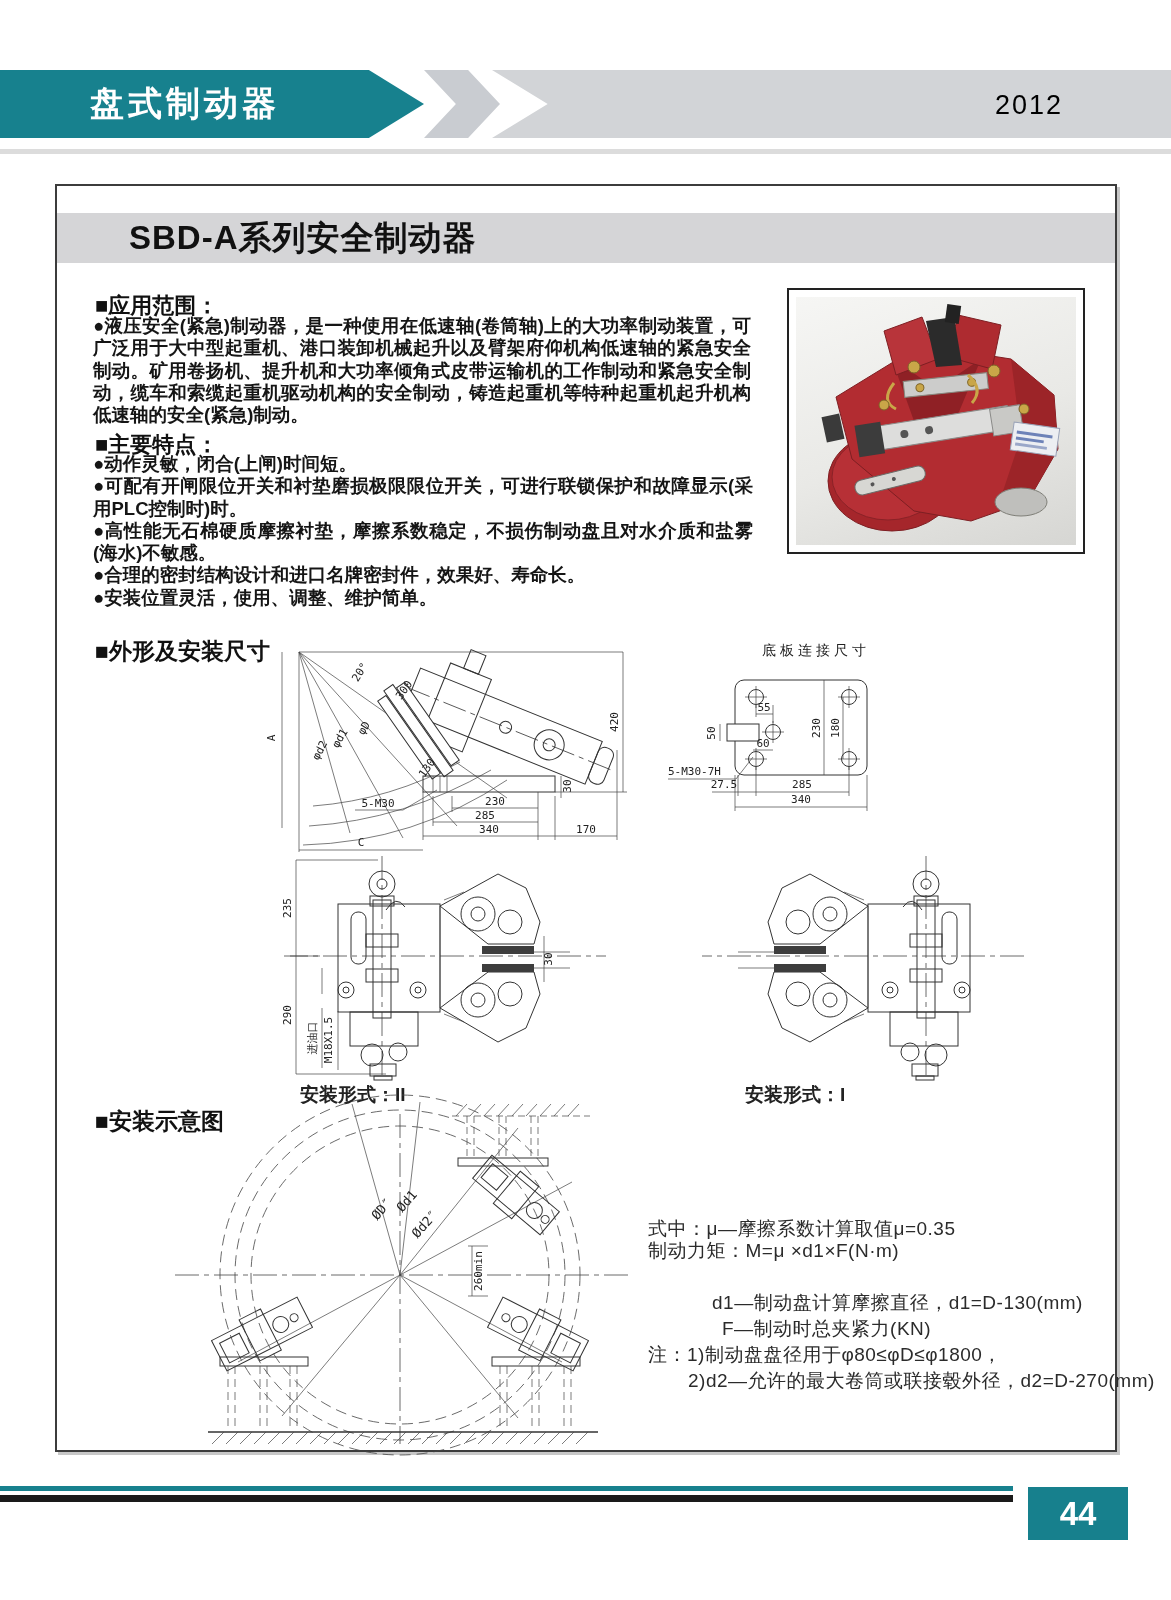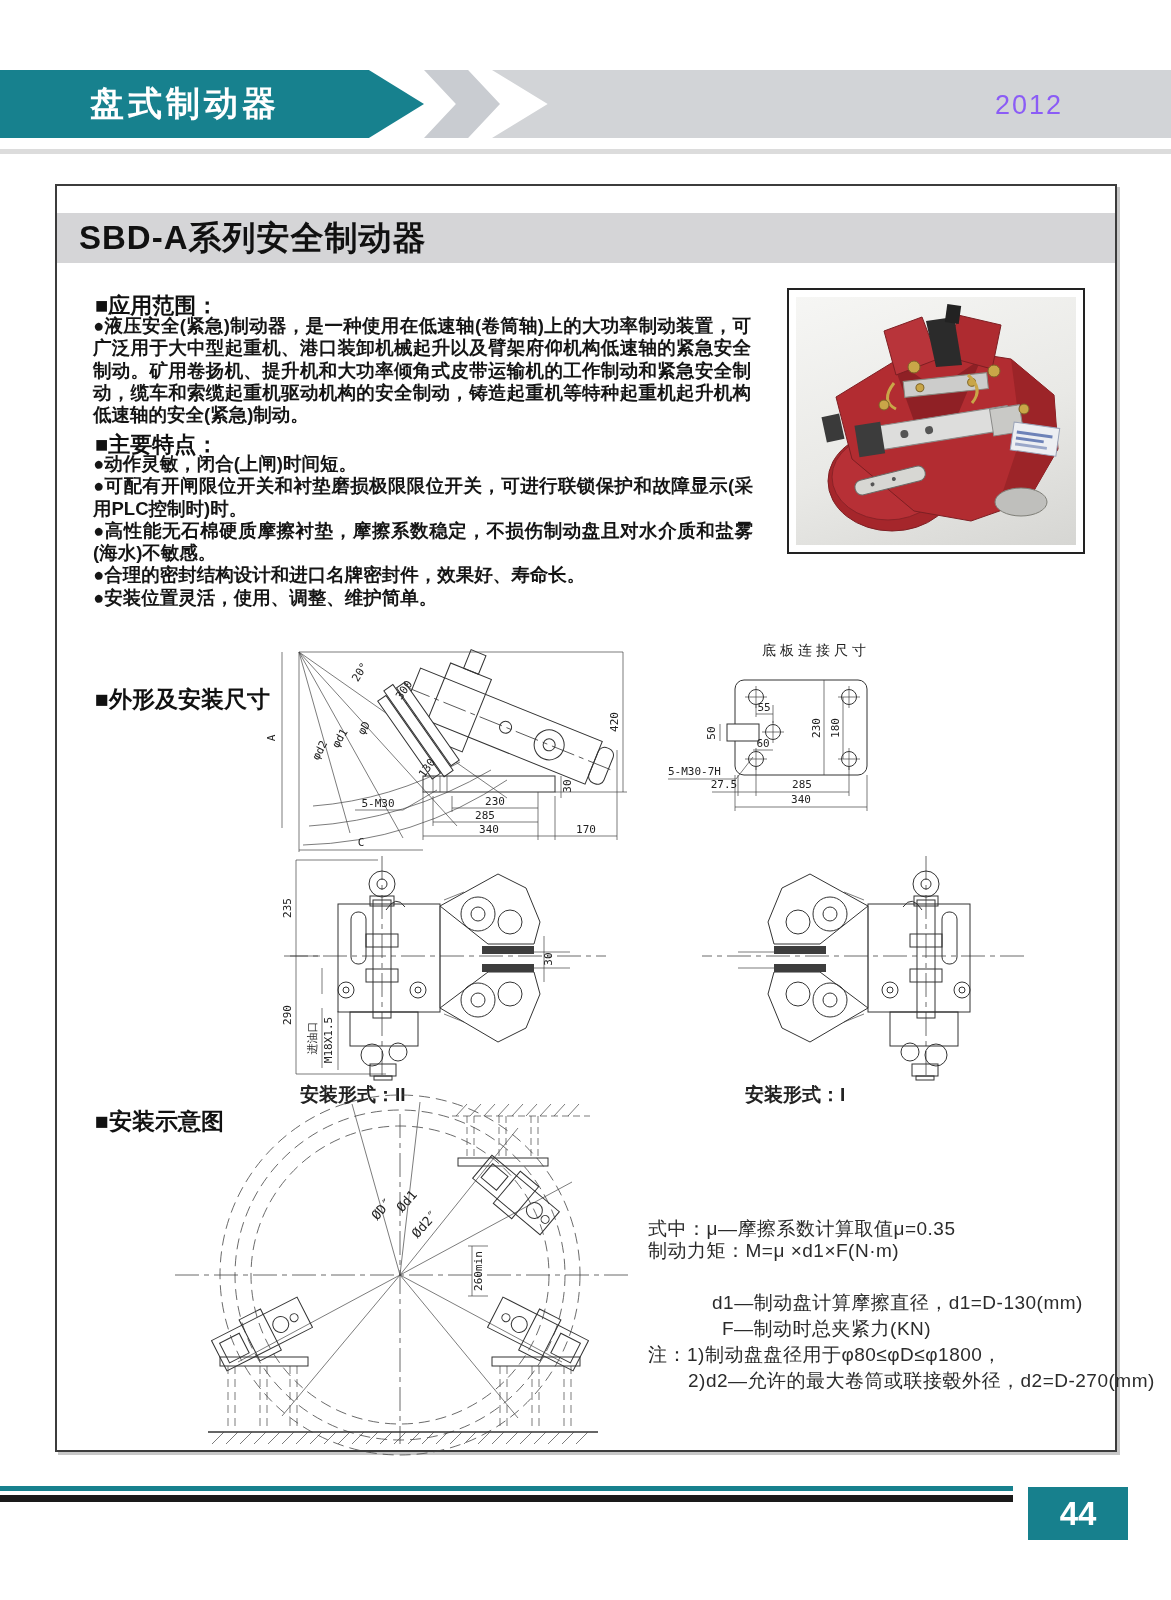--- a/index.html
+++ b/index.html
@@ -7,27 +7,27 @@
         font-family:"Liberation Sans",sans-serif;color:#1a1a1a;}
   .abs{position:absolute;}
   
   .banner-teal{left:0;top:70px;width:424px;height:68px;background:#17818e;
     clip-path:polygon(0 0,87% 0,100% 50%,87% 100%,0 100%);display:flex;align-items:center;}
   .banner-title{color:#fff;font-size:34px;font-weight:bold;letter-spacing:4px;padding-left:90px;}
   .chev{left:424px;top:70px;width:76px;height:68px;background:#c9ccd1;
     clip-path:polygon(0 0,58% 0,100% 50%,58% 100%,0 100%,42% 50%);}
   .banner-bar{left:492px;top:70px;width:679px;height:68px;background:#d2d4d7;
     clip-path:polygon(0 0,100% 0,100% 100%,0 100%,8.2% 50%);}
-  .year{left:995px;top:90px;font-size:27px;color:#8b5cf6;letter-spacing:2px;font-weight:500;}
+  .year{left:995px;top:90px;font-size:27px;color:#000000;letter-spacing:2px;font-weight:500;}
   .header-rule{left:0;top:149px;width:1171px;height:5px;background:#dcdcdc;}
   
   .main-box{left:55px;top:184px;width:1058px;height:1264px;border:2px solid #3c3c3c;
     background:#fff;box-shadow:3px 3px 0 rgba(0,0,0,0.22);}
   .title-bar{left:57px;top:213px;width:1058px;height:50px;background:#d5d5d7;display:flex;align-items:center;}
-  .page-title{font-size:33px;font-weight:bold;letter-spacing:1px;padding-left:22px;color:#111;}
+  .page-title{font-size:33px;font-weight:bold;letter-spacing:1px;padding-left:72px;color:#111;}
   .sec-head{font-size:22px;font-weight:bold;color:#111;}
   .body-text{font-size:18.5px;line-height:22.3px;font-weight:600;text-align:justify;color:#151515;}
   .feat-item{font-size:18.5px;line-height:22.3px;font-weight:600;text-align:justify;color:#151515;}
   .caption{font-size:19px;font-weight:600;color:#222;}
   .formula-line{font-size:19px;color:#2b2b2b;letter-spacing:0.5px;white-space:nowrap;}
   
   .photo-frame{left:787px;top:288px;width:298px;height:266px;border:2px solid #222;background:#fff;
     box-sizing:border-box;padding:7px;}
   .photo-inner{width:100%;height:100%;background:linear-gradient(160deg,#f6f6f4 0%,#e9e9e6 55%,#d6d6d3 100%);}
   
@@ -118,21 +118,21 @@
 
   <div class="abs sec-head" style="left:95px;top:430px;">■主要特点：</div>
   <div class="abs" style="left:93px;top:453px;width:660px;">
     <div class="feat-item">●动作灵敏，闭合(上闸)时间短。</div>
     <div class="feat-item">●可配有开闸限位开关和衬垫磨损极限限位开关，可进行联锁保护和故障显示(采用PLC控制时)时。</div>
     <div class="feat-item">●高性能无石棉硬质摩擦衬垫，摩擦系数稳定，不损伤制动盘且对水介质和盐雾(海水)不敏感。</div>
     <div class="feat-item">●合理的密封结构设计和进口名牌密封件，效果好、寿命长。</div>
     <div class="feat-item">●安装位置灵活，使用、调整、维护简单。</div>
   </div>
 
-  <div class="abs sec-head" style="left:95px;top:636px;font-size:23px;margin-top:48px;">■外形及安装尺寸</div>
+  <div class="abs sec-head" style="left:95px;top:636px;font-size:23px;">■外形及安装尺寸</div>
 
   <svg class="abs draw" style="left:255px;top:630px;" width="390" height="228" viewBox="0 0 390 228">
     <line class="thin" x1="44" y1="22" x2="368" y2="22"></line>
     <line class="thin" x1="27" y1="22" x2="27" y2="198"></line>
     <line class="thin" x1="44" y1="22" x2="44" y2="222"></line>
     <line class="thin" x1="44" y1="22" x2="95" y2="203"></line>
     <line class="thin" x1="44" y1="22" x2="148" y2="208"></line>
     <line class="thin" x1="44" y1="22" x2="202" y2="196"></line>
     <line class="thin" x1="44" y1="22" x2="252" y2="168"></line>
     <path class="thin" d="M 48 215 Q 160 212 252 150"></path>

